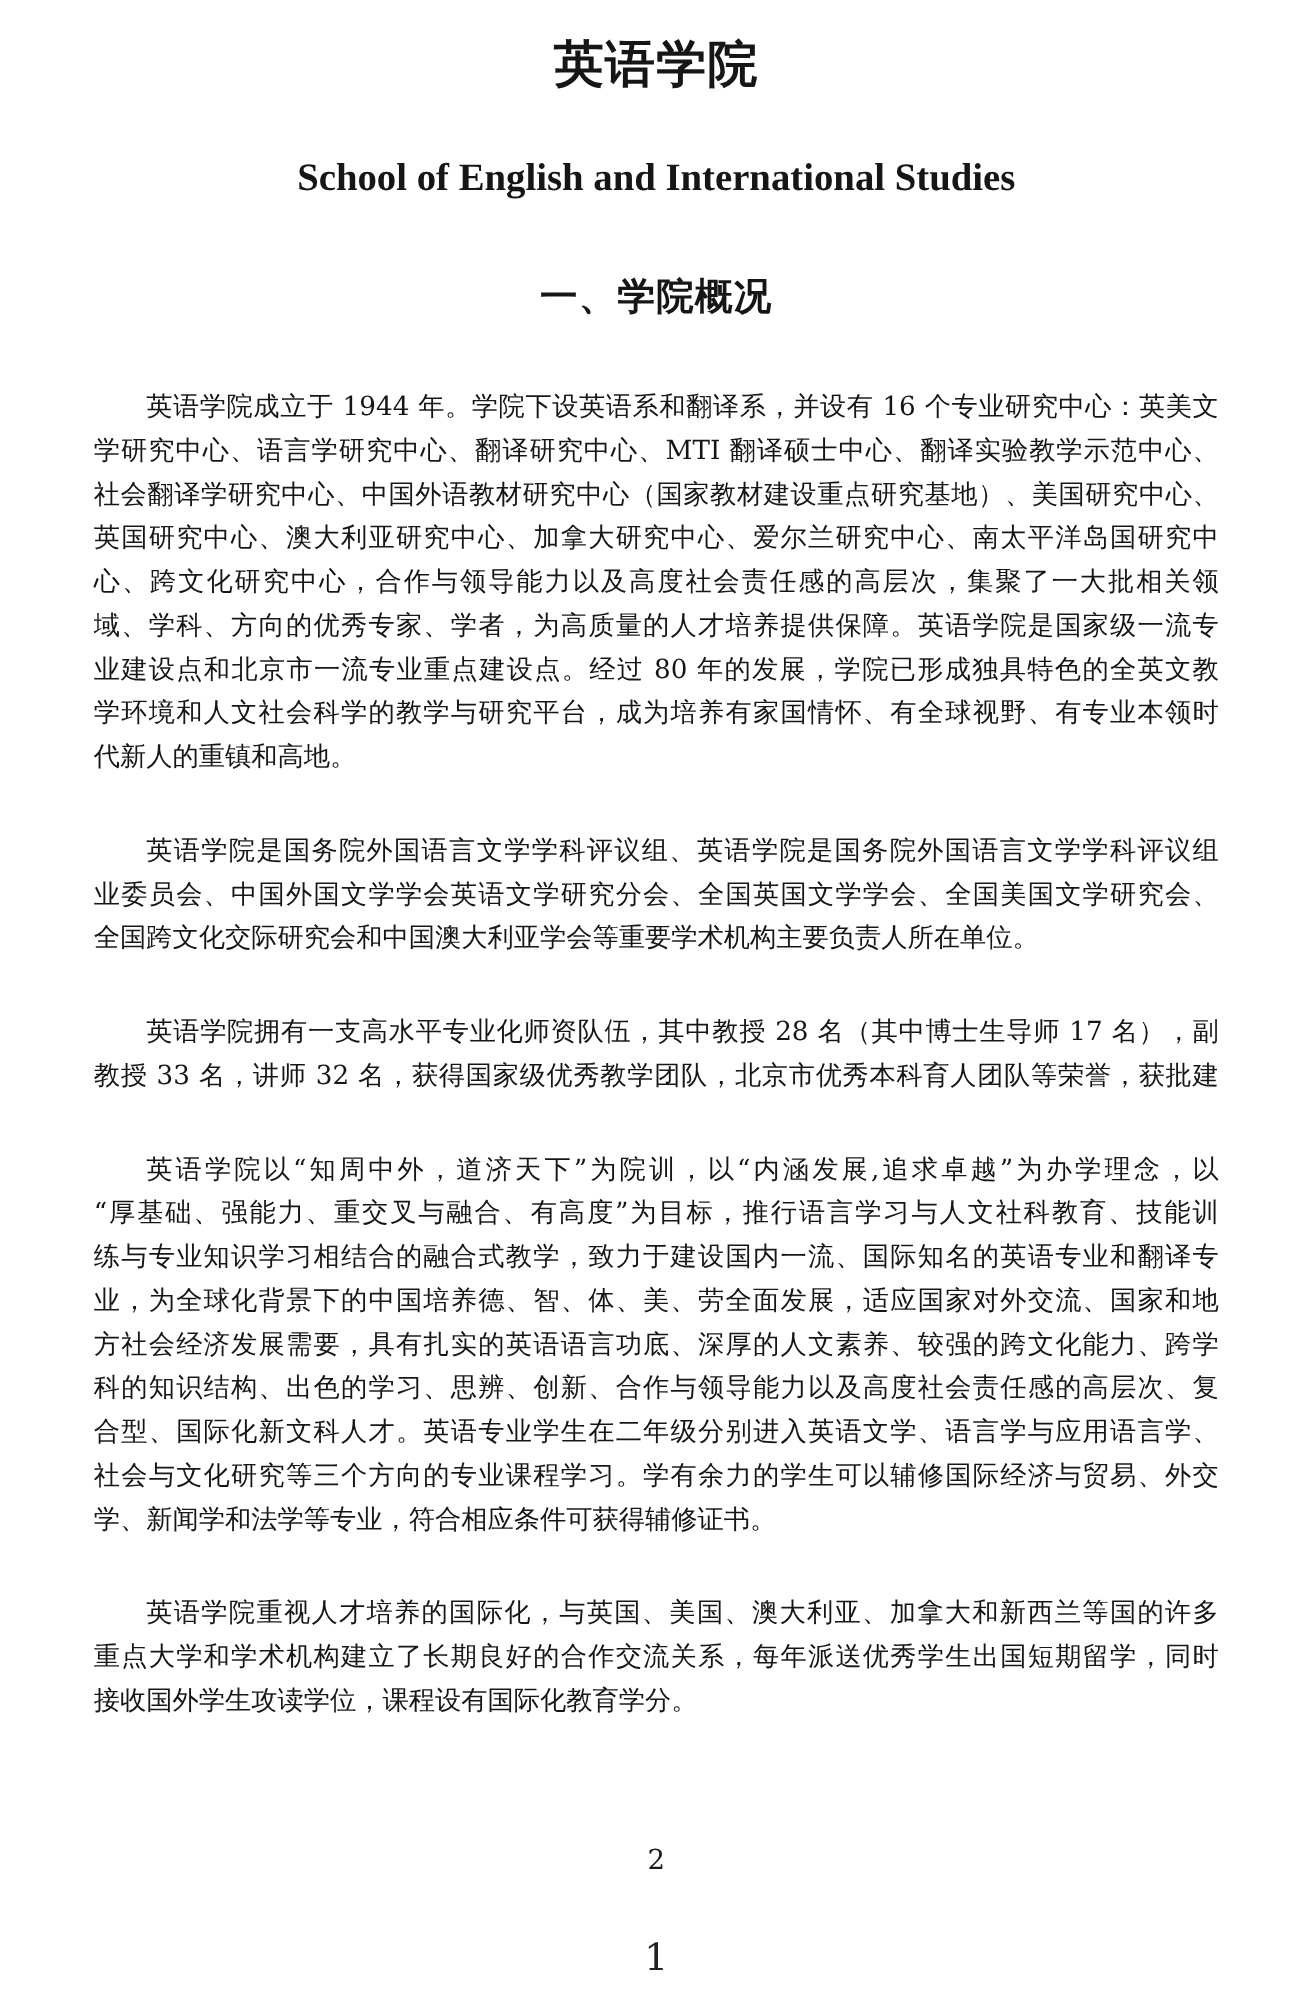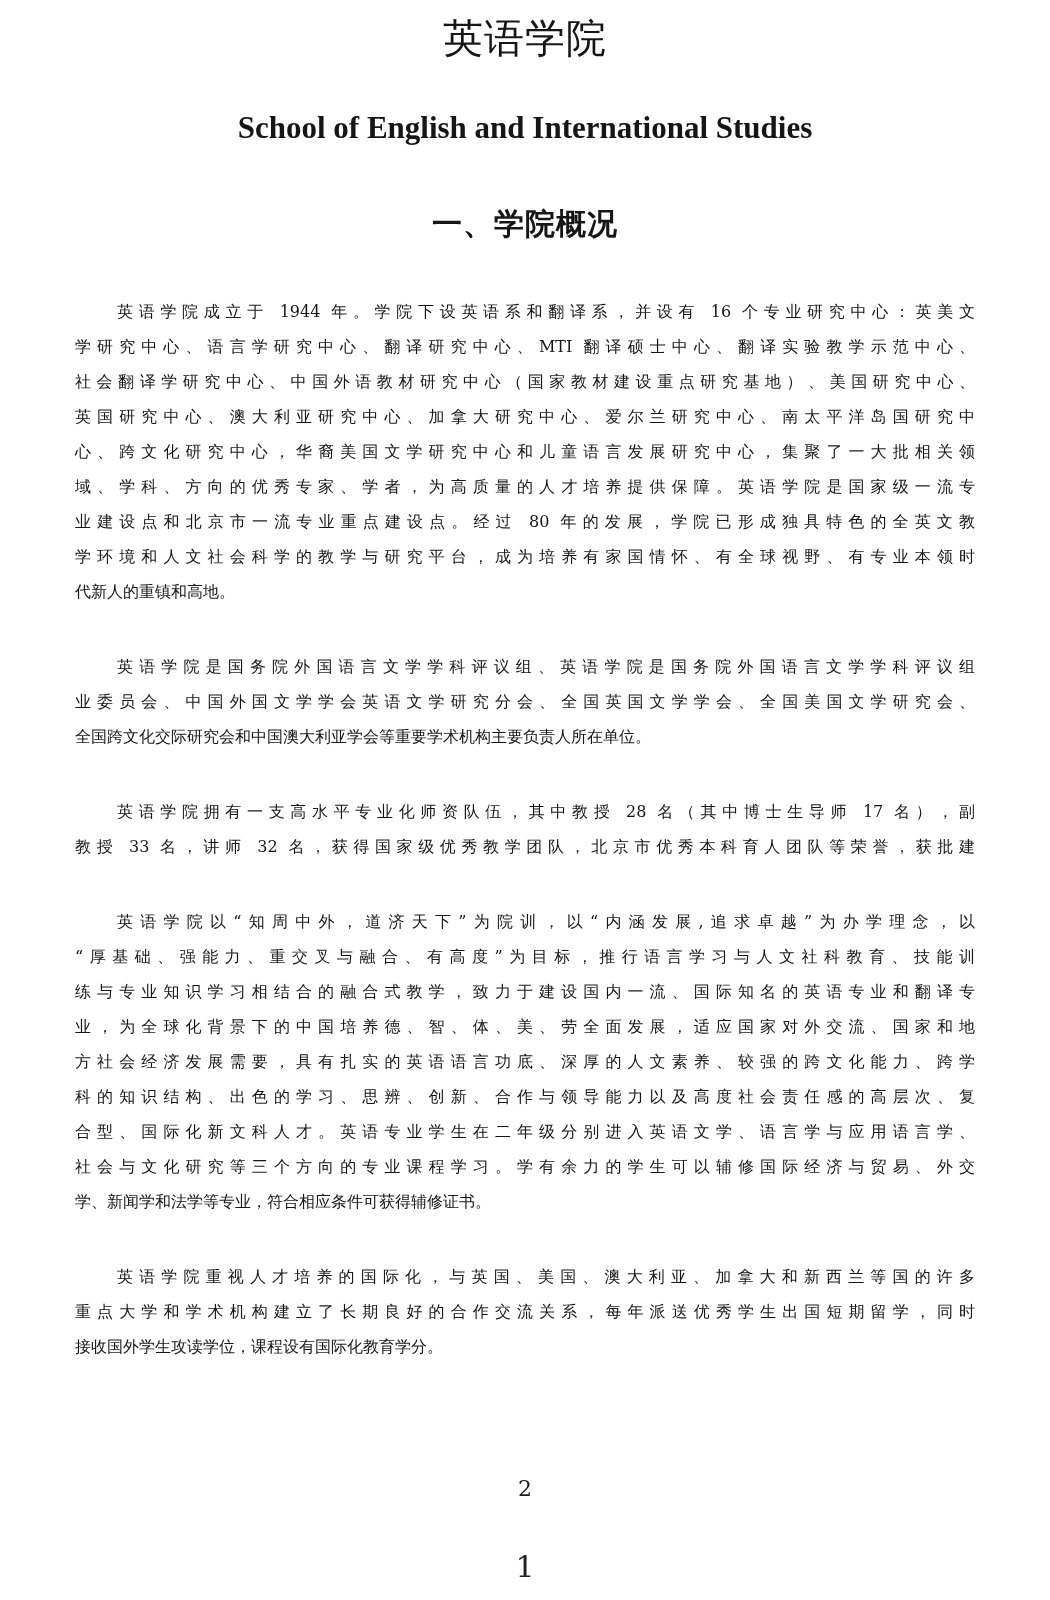--- a/index.html
+++ b/index.html
@@ -11,27 +11,27 @@
     position: relative;
     width: 1050px;
     height: 1600px;
     margin: 0;
     background: #ffffff;
     color: #161616;
     font-family: "DejaVu Serif", "Liberation Serif", serif;
     overflow: hidden;
   }
   .title-zh {
-    margin: 2px;
+    margin: 16px;
     padding-top: 12px;
     height: 48px;
     line-height: 48px;
     text-align: center;
     font-size: 40px;
-    font-weight: 400;
+    font-weight: 700;
     letter-spacing: 1px;
   }
   .title-en {
     margin: 48px 0 0 0;
     height: 36px;
     line-height: 36px;
     text-align: center;
     font-size: 31px;
     font-weight: 700;
     font-family: "Liberation Serif", serif;
@@ -46,21 +46,21 @@
     font-family: "DejaVu Sans", "Liberation Sans", sans-serif;
     letter-spacing: 1px;
   }
   .doc-body {
     margin: 52px 75px 0 75px;
   }
   .paragraph + .paragraph {
     margin-top: 40px;
   }
   .line {
-    font-size: 16px;
+    font-size: 21px;
     height: 35px;
     line-height: 35px;
     text-align: justify;
     text-align-last: justify;
     white-space: normal;
   }
   .line.first {
     text-indent: 42px;
   }
   .line.last {
@@ -96,21 +96,21 @@
   <h2 class="title-en">School of English and International Studies</h2>
 
   <h3 class="section-heading">一、学院概况</h3>
 
   <main class="doc-body">
       <div class="paragraph">
         <div class="line first">英语学院成立于 1944 年。学院下设英语系和翻译系，并设有 16 个专业研究中心：英美文</div>
         <div class="line">学研究中心、语言学研究中心、翻译研究中心、MTI 翻译硕士中心、翻译实验教学示范中心、</div>
         <div class="line">社会翻译学研究中心、中国外语教材研究中心（国家教材建设重点研究基地）、美国研究中心、</div>
         <div class="line">英国研究中心、澳大利亚研究中心、加拿大研究中心、爱尔兰研究中心、南太平洋岛国研究中</div>
-        <div class="line">心、跨文化研究中心，华裔美国文学研究中心和儿童语言发展研究中心，集聚了一大批相关领</div>
+        <div class="line">心、跨文化研究中心，合作与领导能力以及高度社会责任感的高层次，集聚了一大批相关领</div>
         <div class="line">域、学科、方向的优秀专家、学者，为高质量的人才培养提供保障。英语学院是国家级一流专</div>
         <div class="line">业建设点和北京市一流专业重点建设点。经过 80 年的发展，学院已形成独具特色的全英文教</div>
         <div class="line">学环境和人文社会科学的教学与研究平台，成为培养有家国情怀、有全球视野、有专业本领时</div>
         <div class="line last">代新人的重镇和高地。</div>
       </div>
       <div class="paragraph">
         <div class="line first">英语学院是国务院外国语言文学学科评议组、英语学院是国务院外国语言文学学科评议组</div>
         <div class="line">业委员会、中国外国文学学会英语文学研究分会、全国英国文学学会、全国美国文学研究会、</div>
         <div class="line last">全国跨文化交际研究会和中国澳大利亚学会等重要学术机构主要负责人所在单位。</div>
       </div>

